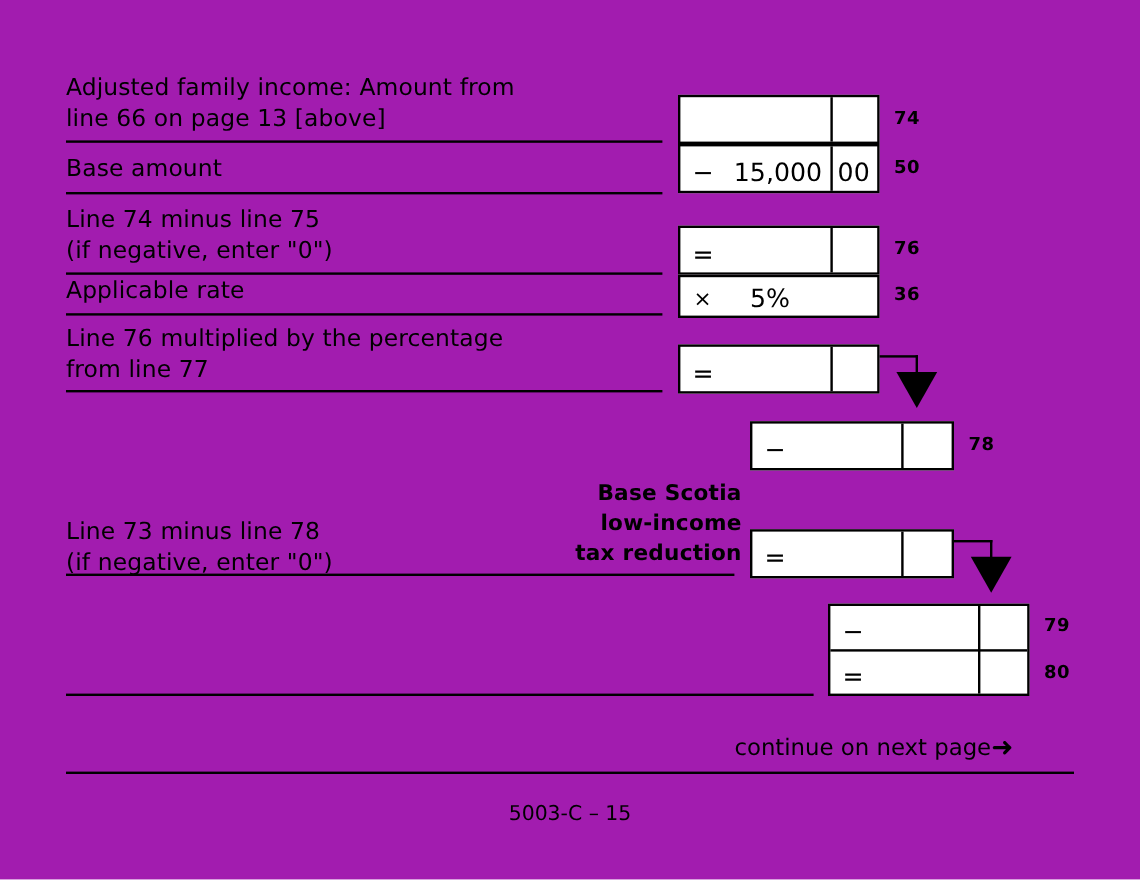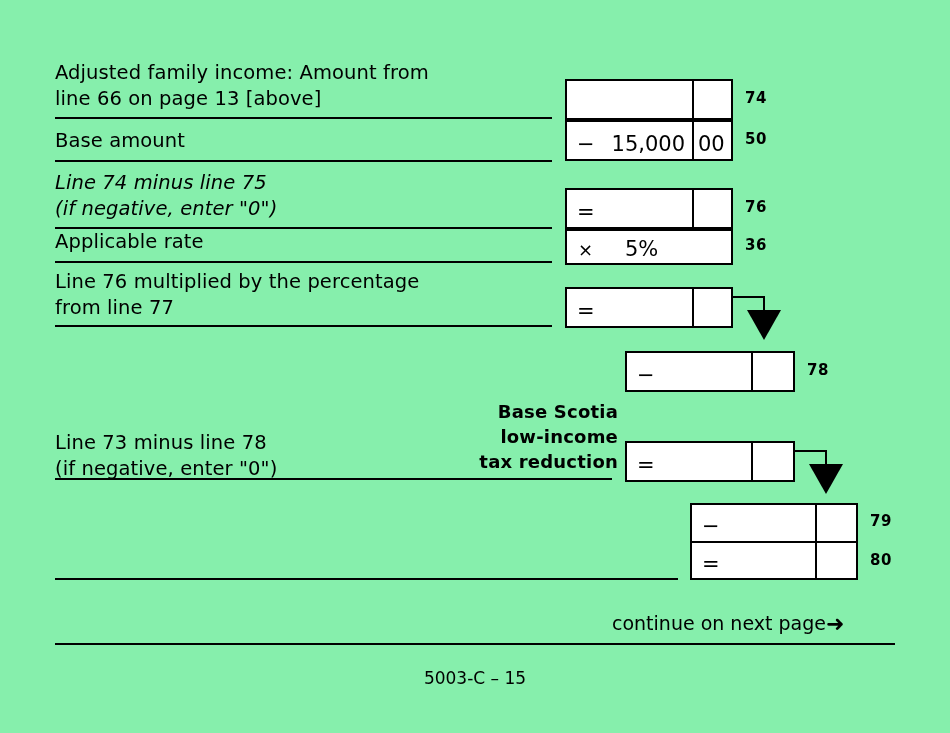--- a/index.html
+++ b/index.html
@@ -9,21 +9,21 @@
     background: #ffffff;
   }
   body {
     font-family: "DejaVu Sans", "Liberation Sans", sans-serif;
     color: #000000;
   }
   #page {
     position: relative;
     width: 950px;
     height: 733px;
-    background: #86efac;
+    background: #a21caf;
     overflow: hidden;
   }
   
   .abs { position: absolute; }
 
   
   .label {
     font-size: 19.5px;
     line-height: 26px;
     color: #000;
@@ -168,21 +168,21 @@
   <div class="rule" style="left:55px; top:160px; width:497px;"></div>
 
   <div class="box" style="left:565px; top:120px; width:168px; height:41px;">
     <div class="divider" style="left:125px;"></div>
     <span class="op" style="left:10px; top:12px;">−</span>
     <span class="amount" style="left:10px; top:12px; width:108px;">15,000</span>
     <span class="cents" style="left:131px; top:12px;">00</span>
   </div>
   <span class="linenum" style="left:745px; top:132px;">50</span>
 
-  <div class="abs label" style="left:55px; top:170px; width:500px;font-style:italic;">Line 74 minus line 75
+  <div class="abs label" style="left:55px; top:170px; width:500px;">Line 74 minus line 75
 (if negative, enter "0")</div>
   <div class="rule" style="left:55px; top:227px; width:497px;"></div>
 
   <div class="box" style="left:565px; top:188px; width:168px; height:41px;">
     <div class="divider" style="left:125px;"></div>
     <span class="op" style="left:10px; top:12px;">=</span>
     <span class="amount" style="left:18px; top:12px; width:100px;"></span>
     <span class="cents" style="left:134px; top:12px;"></span>
   </div>
   <span class="linenum" style="left:745px; top:200px;">76</span>

